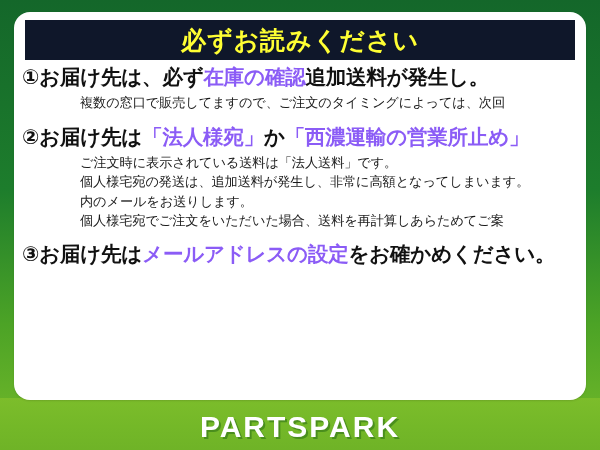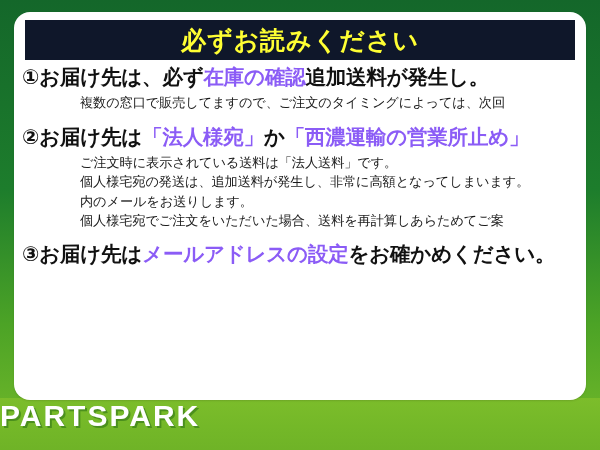--- a/index.html
+++ b/index.html
@@ -22,21 +22,22 @@
     left: 0;
     right: 0;
     bottom: 0;
     height: 52px;
     background: linear-gradient(180deg, #7cbd2b 0%, #74b828 55%, #6fb327 100%);
   }
   .footer-logo {
     position: absolute;
     left: 0;
     right: 0;
-    bottom: 17px;
+    bottom: 6px;
+    text-align: center;
     font-size: 30px;
     font-weight: bold;
     letter-spacing: 2px;
     color: #ffffff;
     text-shadow: 2px 2px 0 rgba(40,110,20,0.55);
     font-family: "Liberation Sans", "DejaVu Sans", sans-serif;
   }
   
   .card {
     position: absolute;

